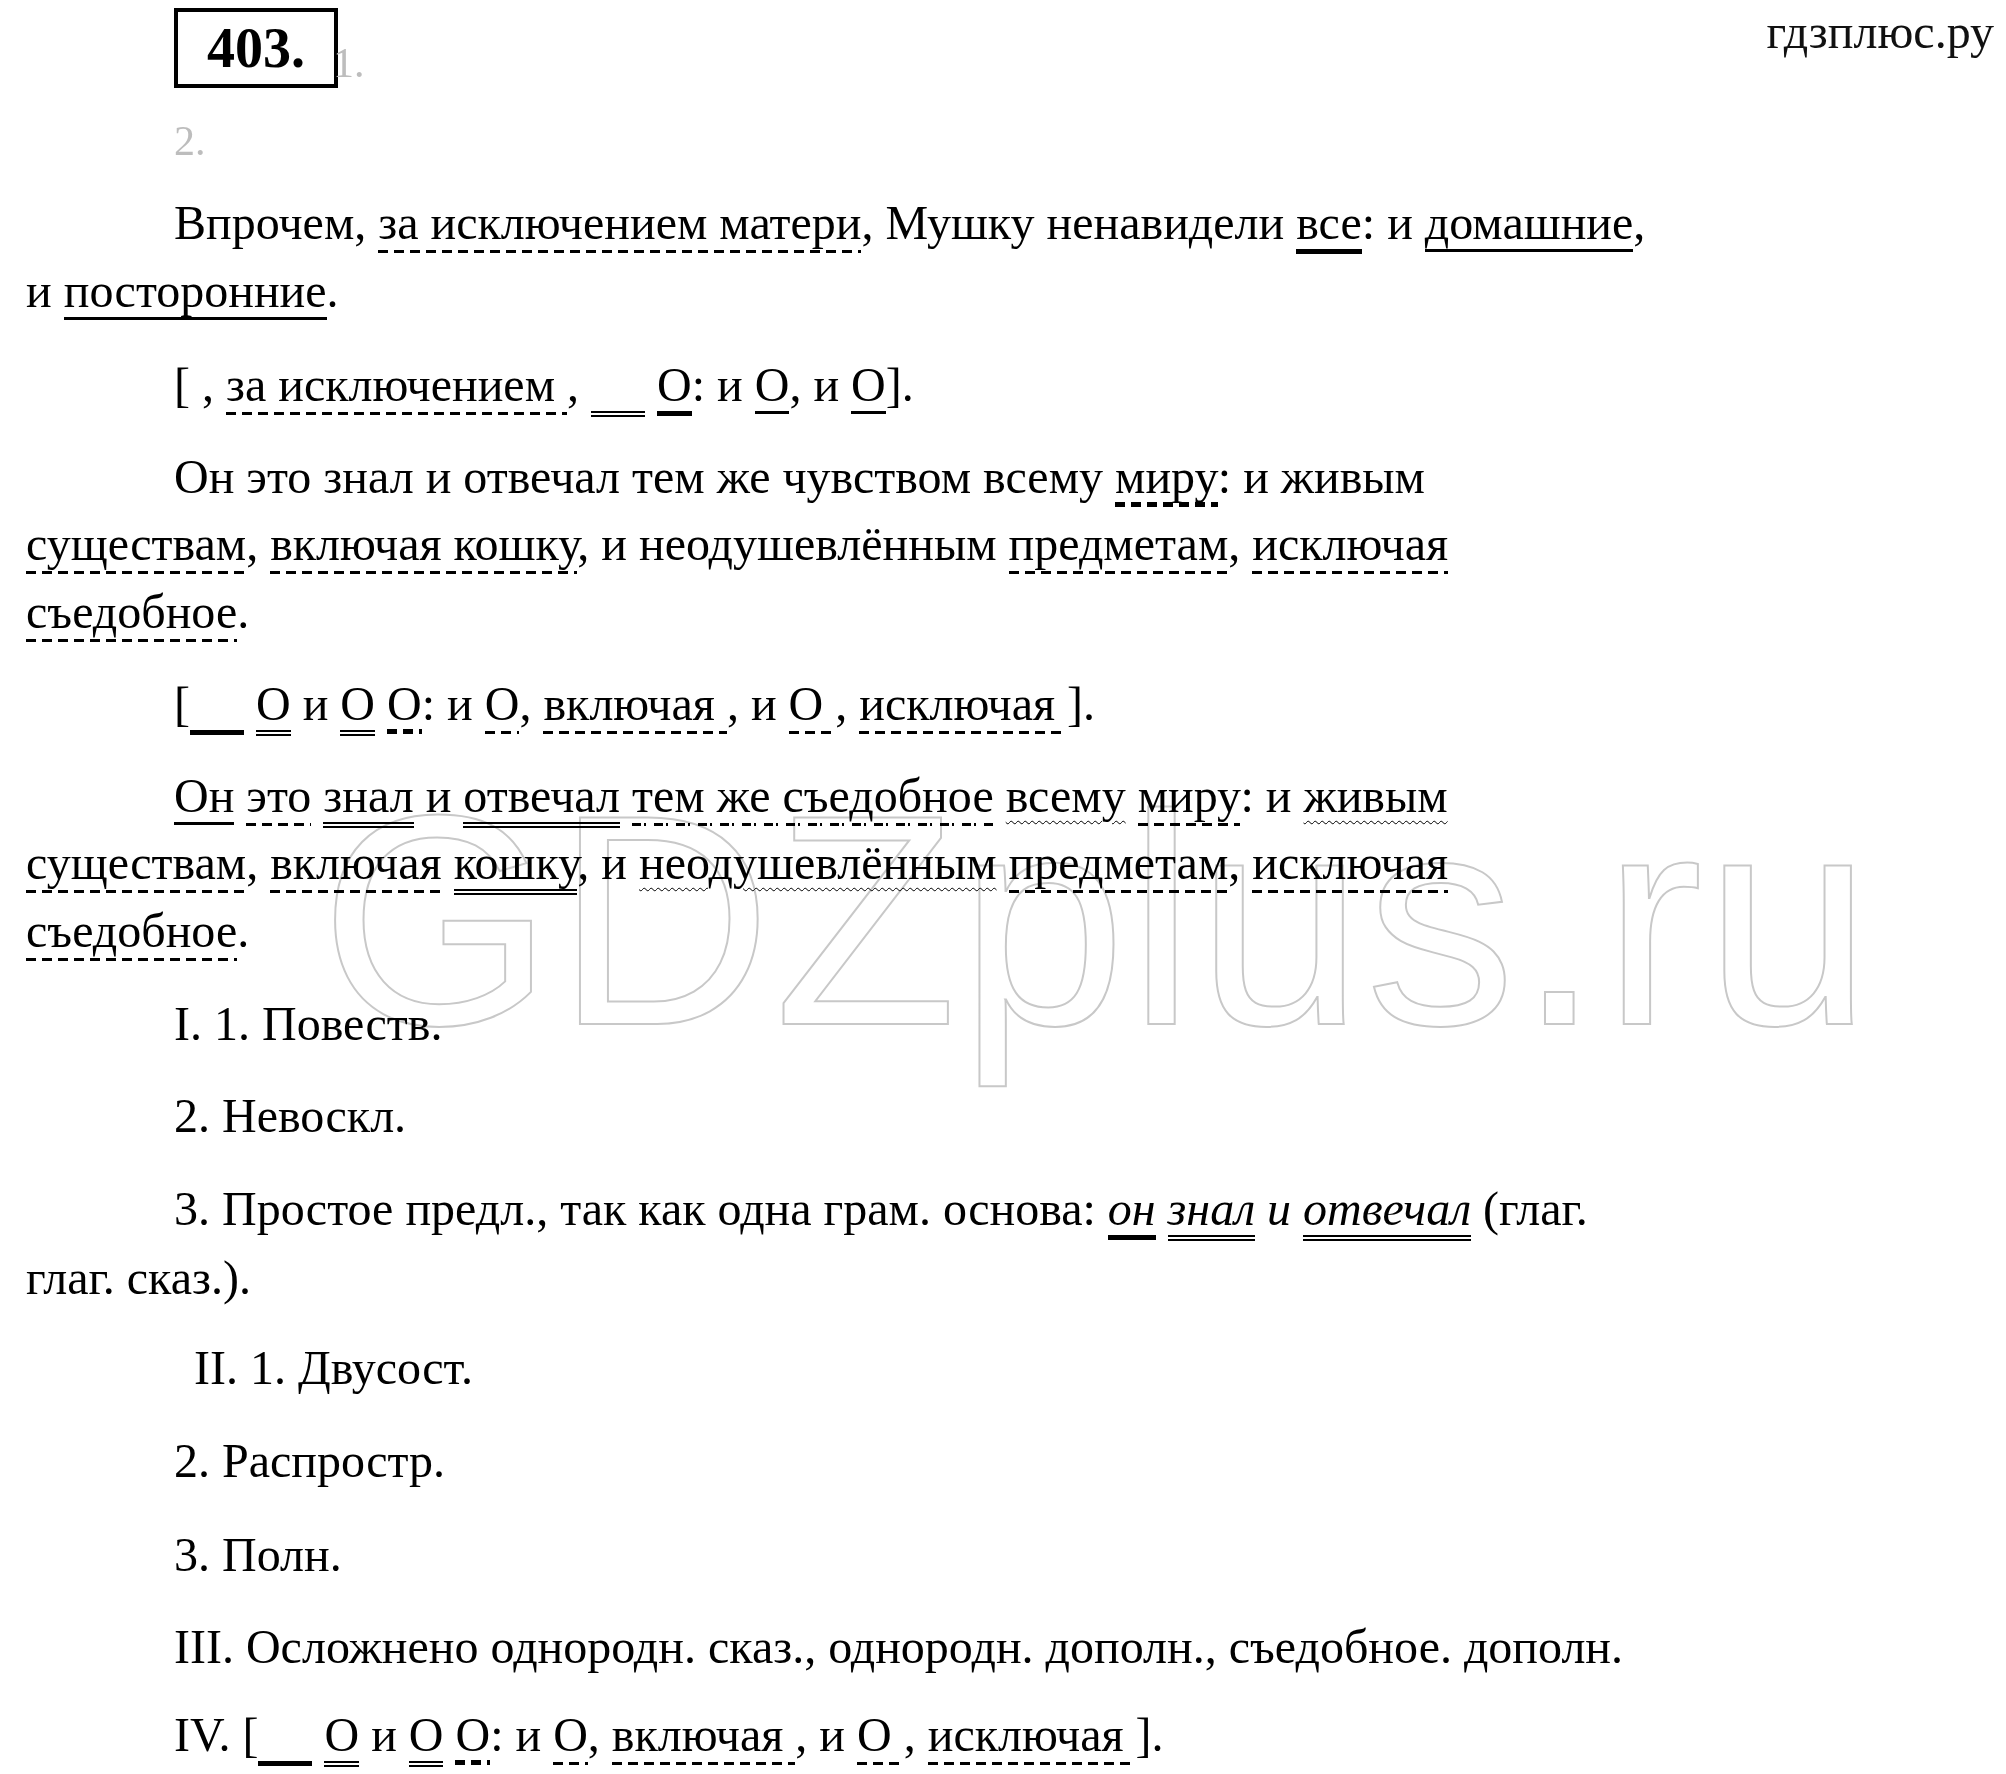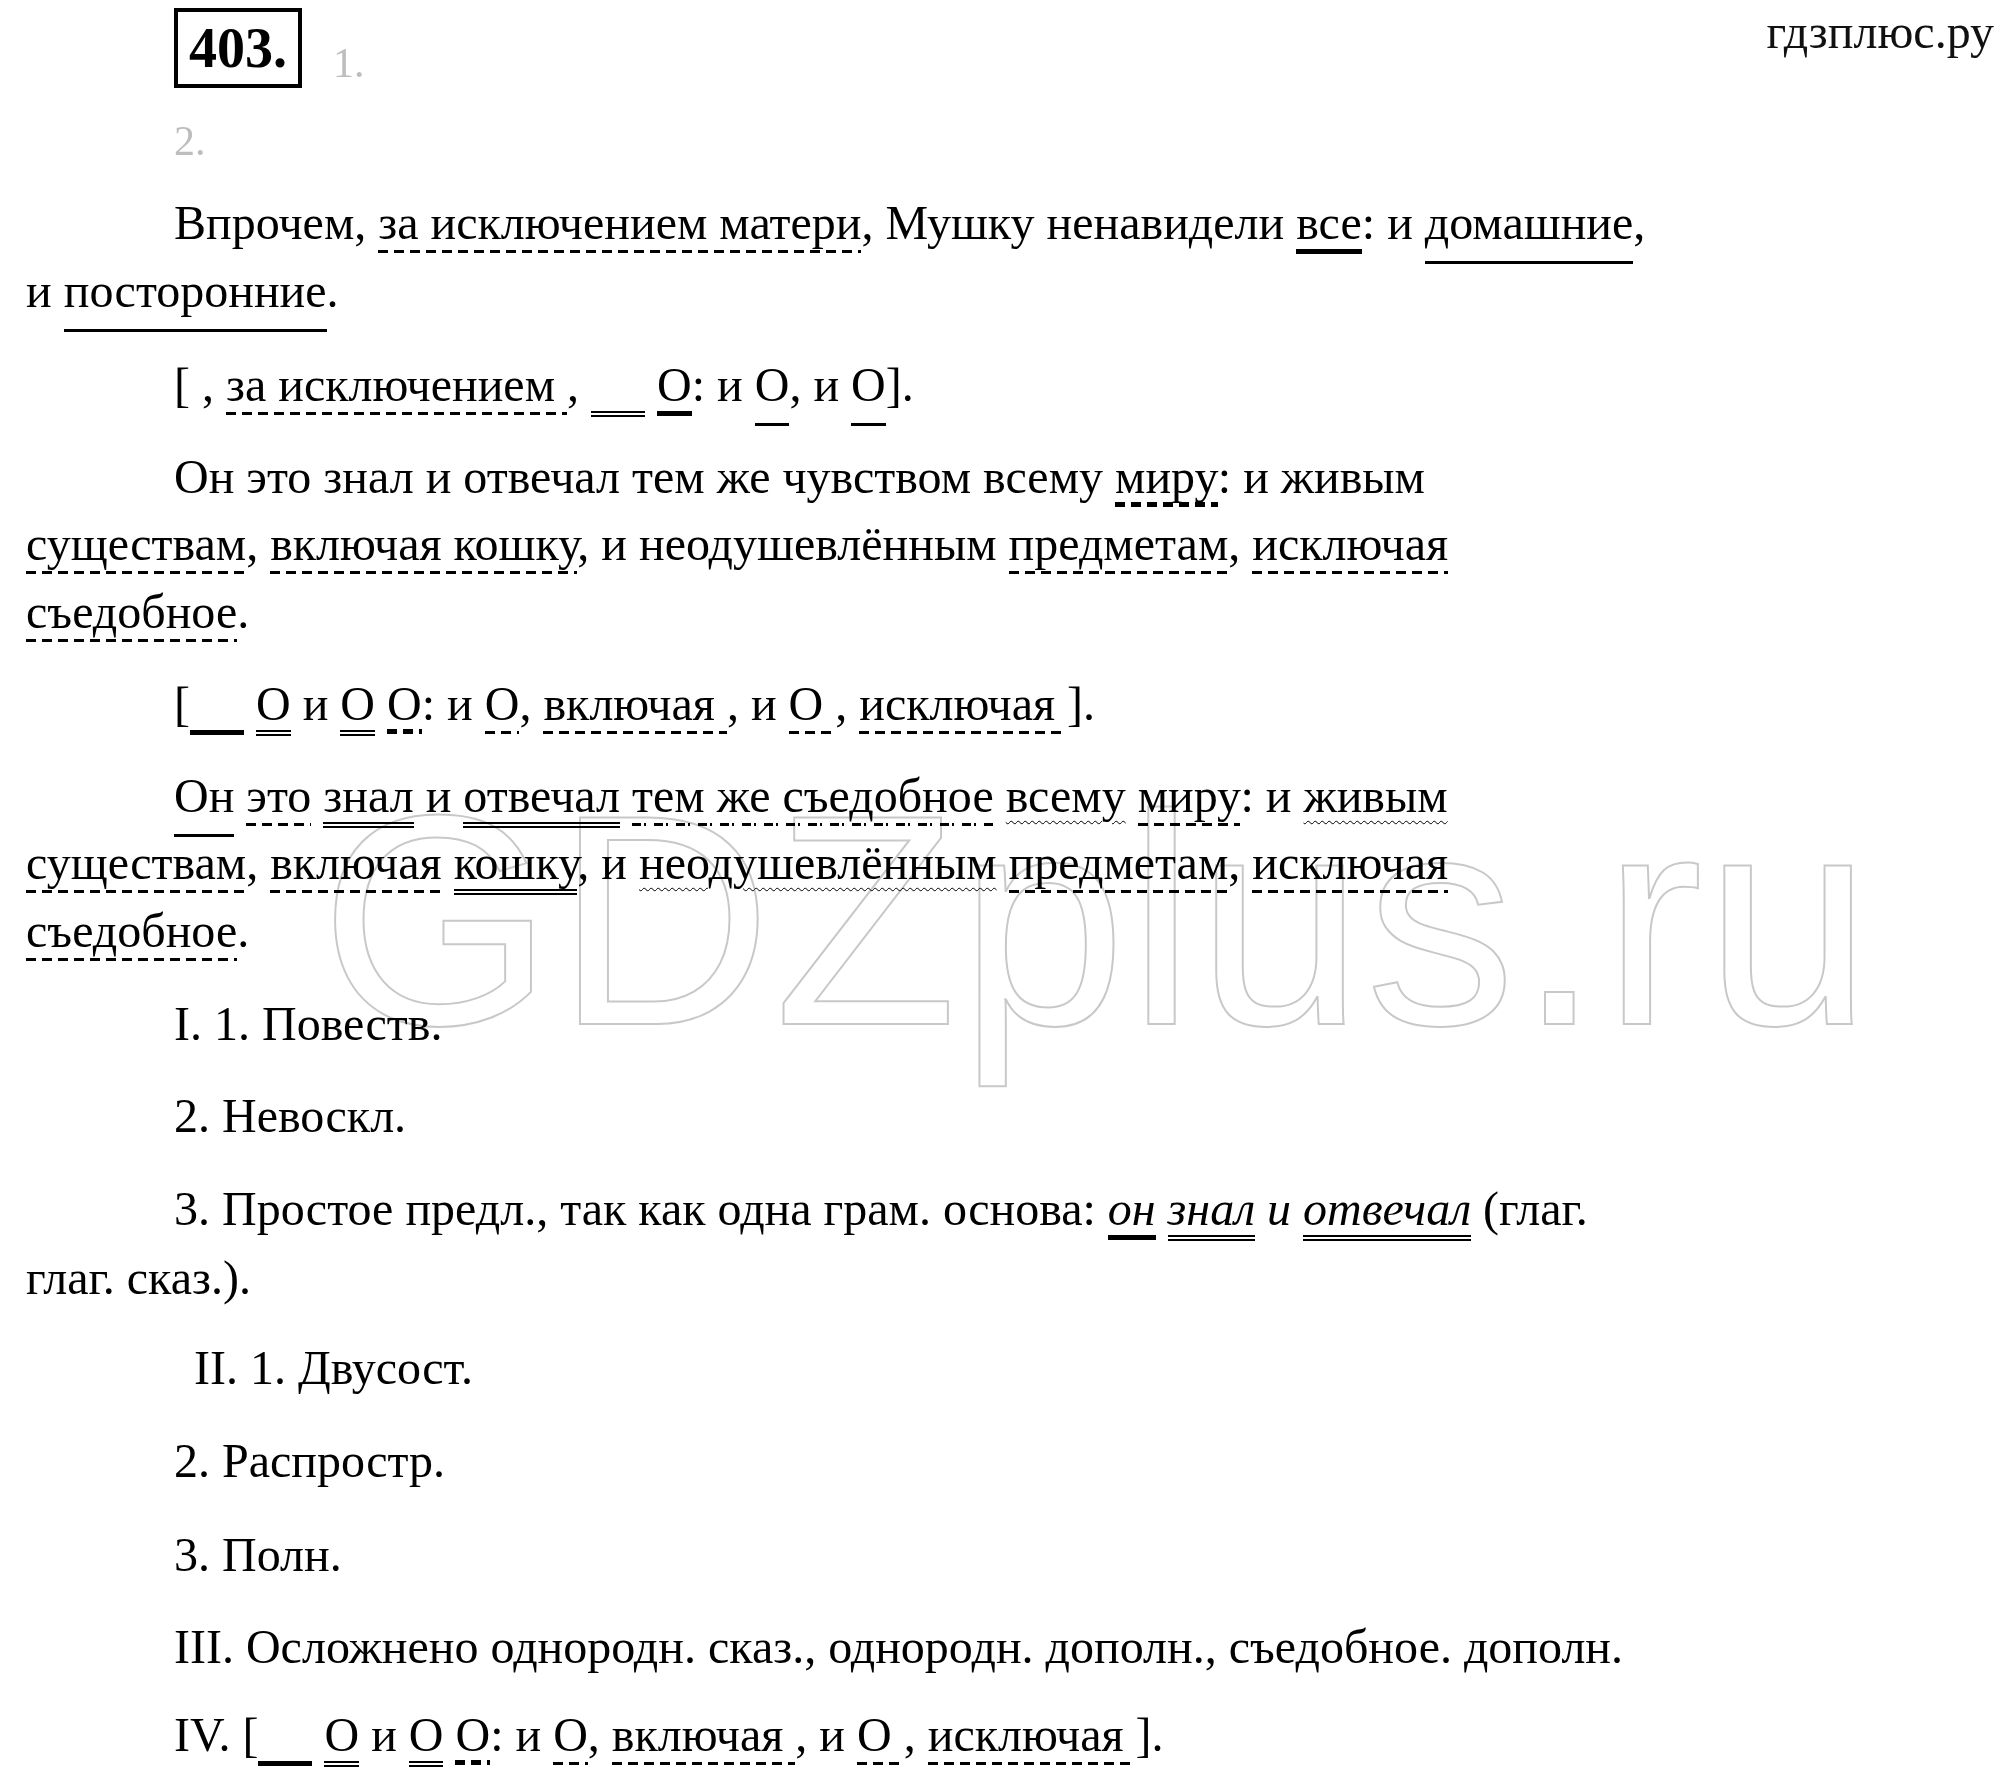--- a/index.html
+++ b/index.html
@@ -1,29 +1,29 @@
 <!DOCTYPE html>
 <html><head>
 <meta charset="utf-8">
 <style>
   html, body { margin:0; padding:0; background:#ffffff; }
   body { width:2006px; height:1774px; position:relative; overflow:hidden;
          font-family:"Liberation Serif", "DejaVu Serif", serif; color:#000; }
   .line { position:absolute; white-space:nowrap; font-size:48px; line-height:58px; }
-  .num-box { position:absolute; left:174px; top:8px; width:128px; height:80px;
+  .num-box { position:absolute; left:174px; top:8px; width:164px; height:80px;
              border:4px solid #000; box-sizing:border-box; font-weight:bold; font-size:56px;
              line-height:72px; text-align:center; }
   .gray { color:#bdbdbd; }
   .site { position:absolute; right:12px; top:4px; font-size:48px; color:#111; }
   .watermark { position:absolute; left:320px; top:770px; font-family:"Liberation Sans", sans-serif;
                font-size:300px; line-height:300px; color:transparent;
                -webkit-text-stroke:2px #c8c8c8; letter-spacing:2px; }
   .b { font-weight:normal; }
   .i { font-style:italic; }
-  .u1 { border-bottom:3px solid #000; padding-bottom:12px; }
+  .u1 { border-bottom:3px solid #000; padding-bottom:0; }
   .u1b { border-bottom:5px solid #000; }
   .u2 { border-bottom:6px double #000; }
   .ud { background-image:linear-gradient(to right,#000 60%,transparent 60%);
         background-size:16px 3px; background-repeat:repeat-x; background-position:0 100%; padding-bottom:4px; }
   .udb { background-image:linear-gradient(to right,#000 60%,transparent 60%);
         background-size:16px 5px; background-repeat:repeat-x; background-position:0 100%; padding-bottom:4px; }
   .udd { background-image:linear-gradient(to right,#000 40%,transparent 40%,transparent 55%,#000 55%,#000 65%,transparent 65%);
         background-size:22px 3px; background-repeat:repeat-x; background-position:0 100%; padding-bottom:4px; }
   .uw { text-decoration:underline wavy #000; text-decoration-thickness:1px; text-underline-offset:8px; }
   .blank { display:inline-block; width:54px; height:1px; }

